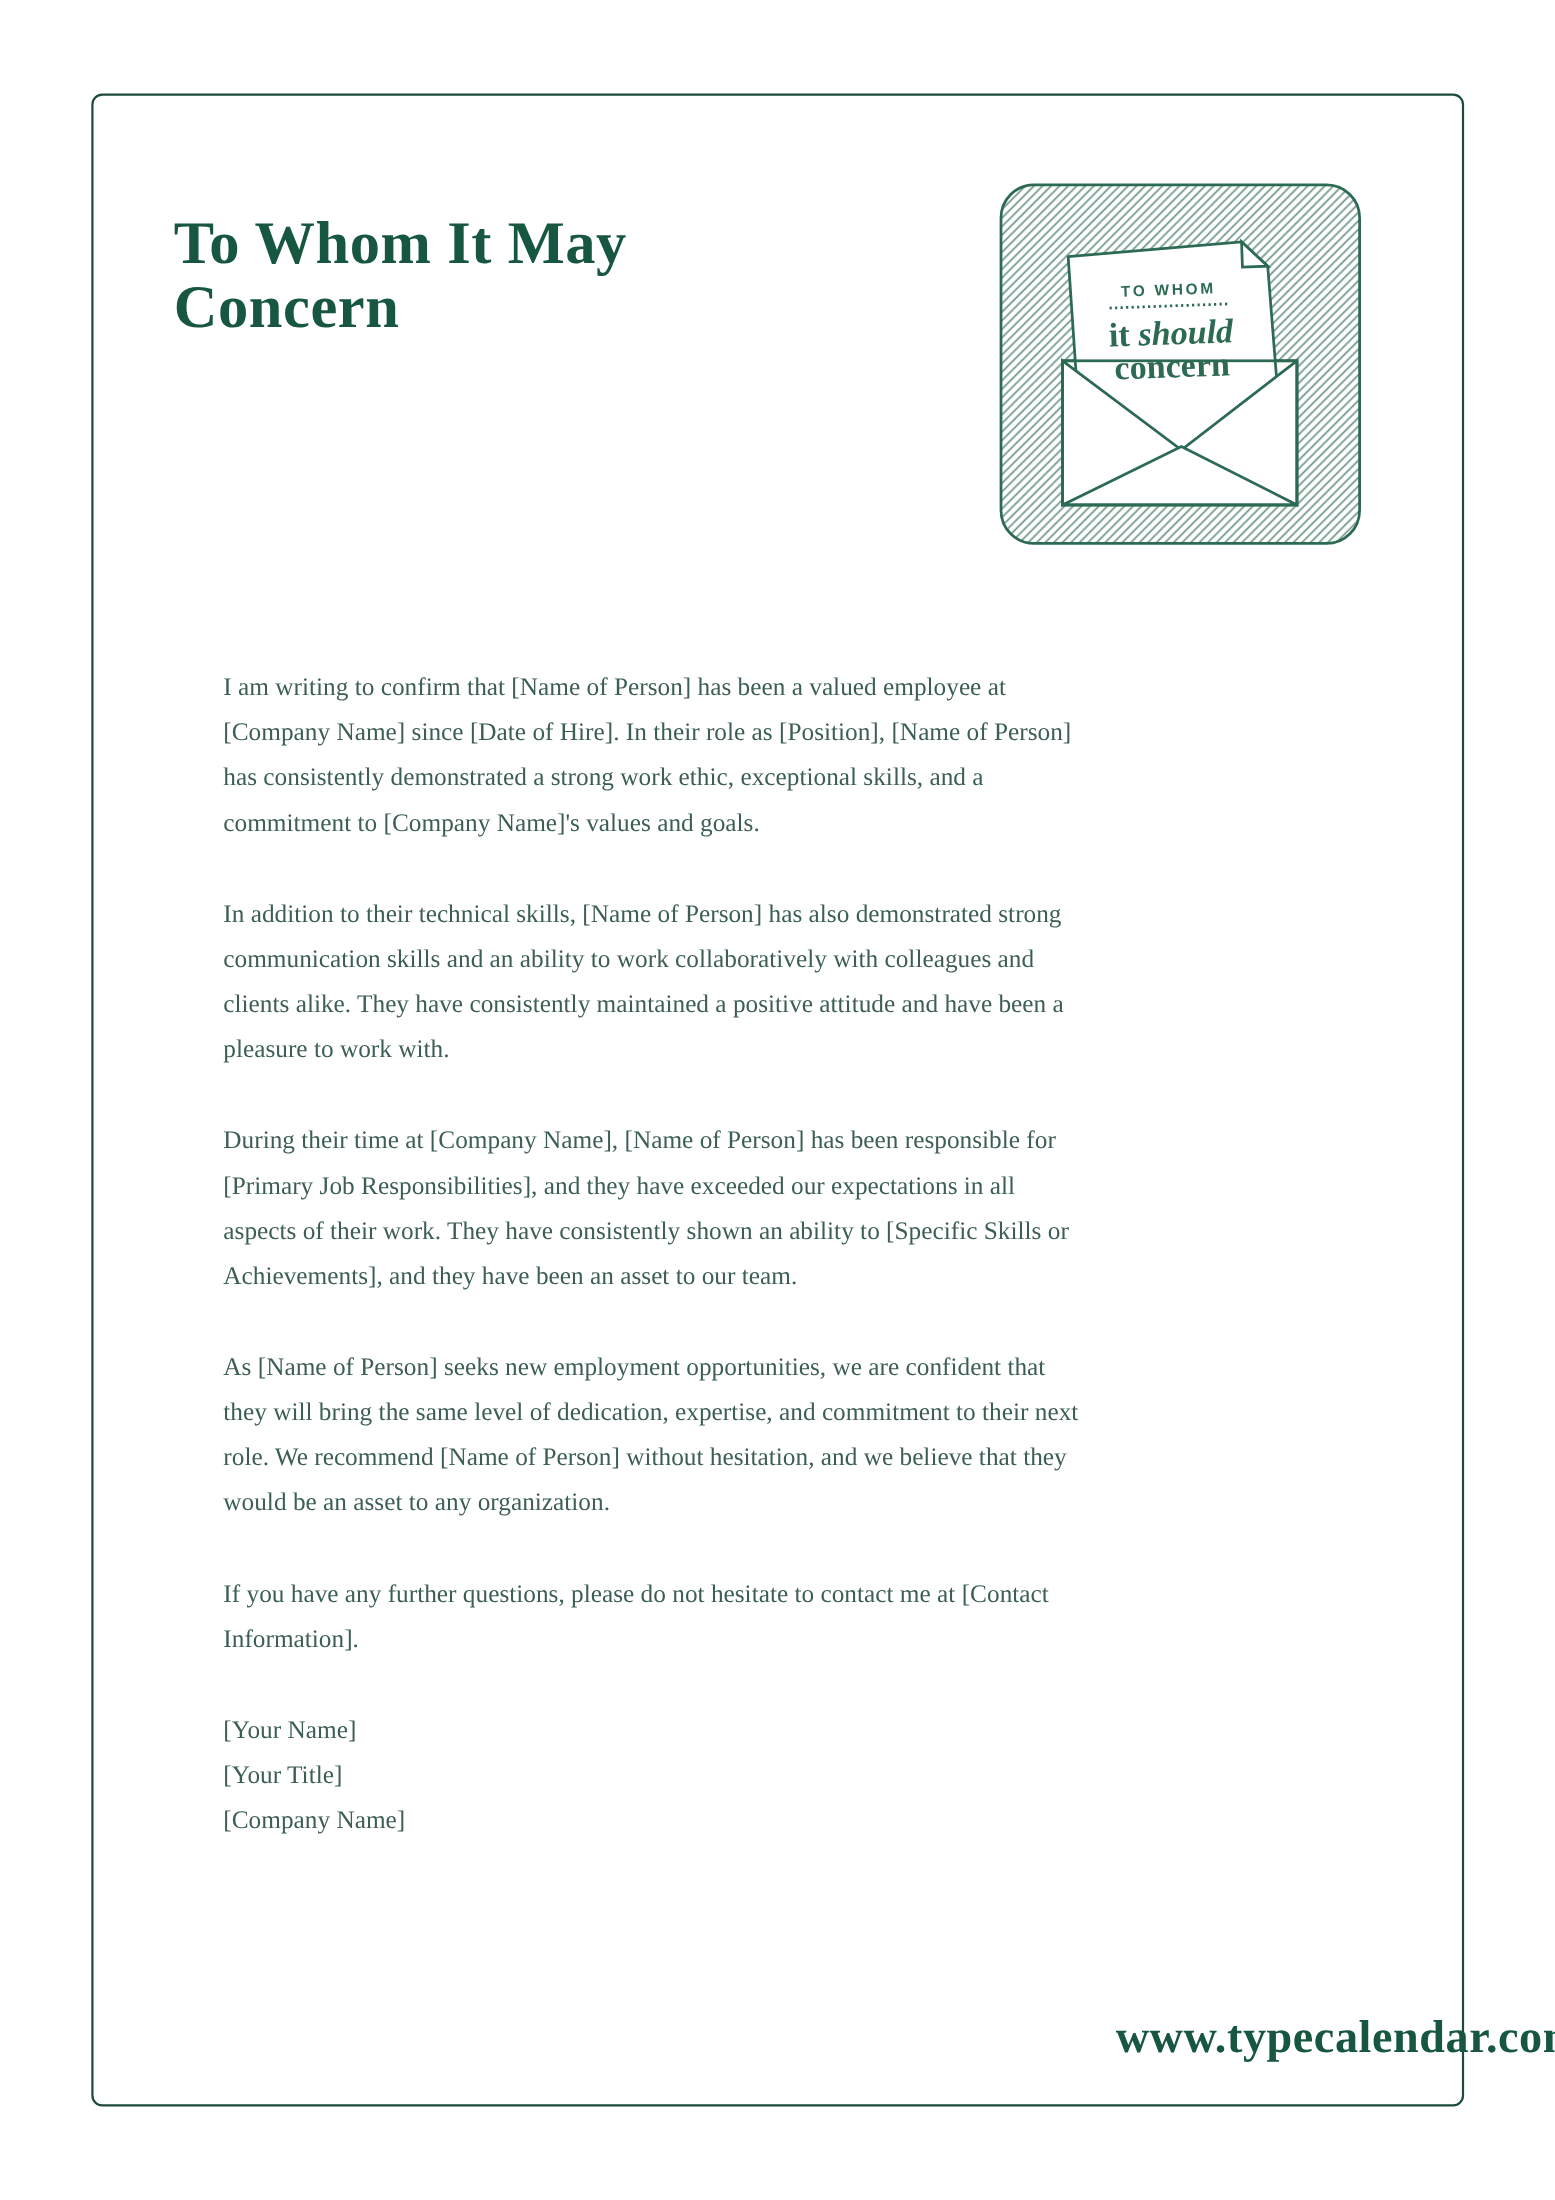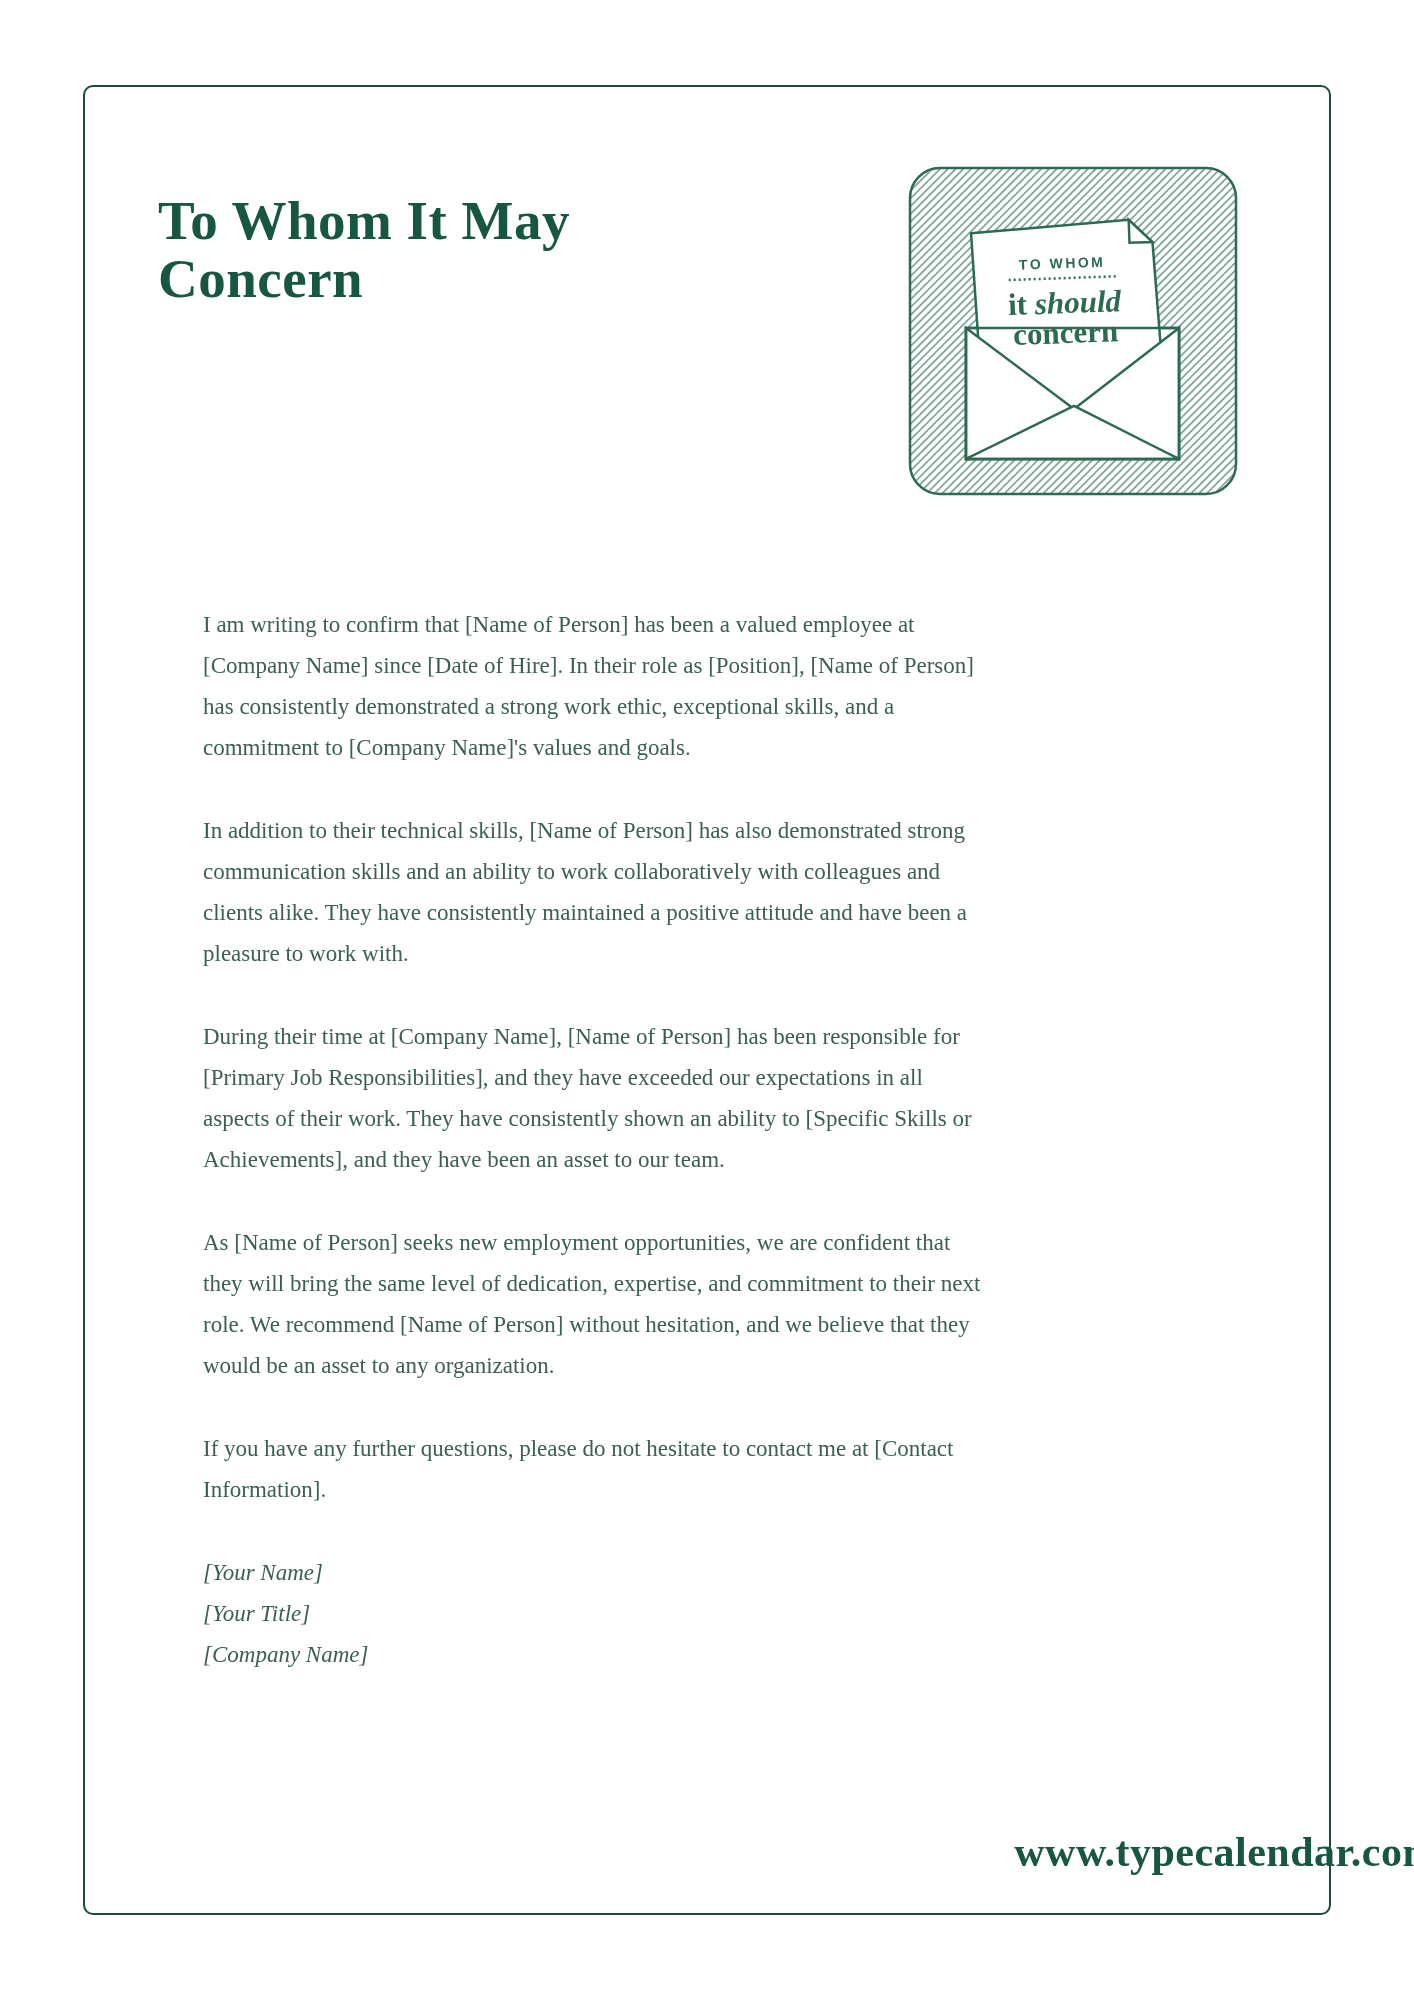--- a/index.html
+++ b/index.html
@@ -41,21 +41,21 @@
     font-family:"Liberation Serif", serif;
     font-size:31px;font-weight:700;
     fill:var(--logo_stroke);text-anchor:middle;
   }
   .logo-serif .it{font-style:italic;}
   .letter{
     position:absolute;left:158px;top:604px;width:1065px;
     color:var(--body_text);font-size:23px;line-height:41px;margin-left:45px;
   }
   .letter p{margin:0 0 42px 0;white-space:pre-line;}
-  .letter .signature{margin-bottom:0;font-style:italic;}
+  .letter .signature{margin-bottom:0;}
   .footer{
     position:absolute;left:0;top:1828px;width:100%;margin:0;
     text-align:right;font-size:42px;font-weight:700;
     color:var(--heading);letter-spacing:.5px;
   }
 </style>
 </head>
 <body>
 
 <div class="page">

